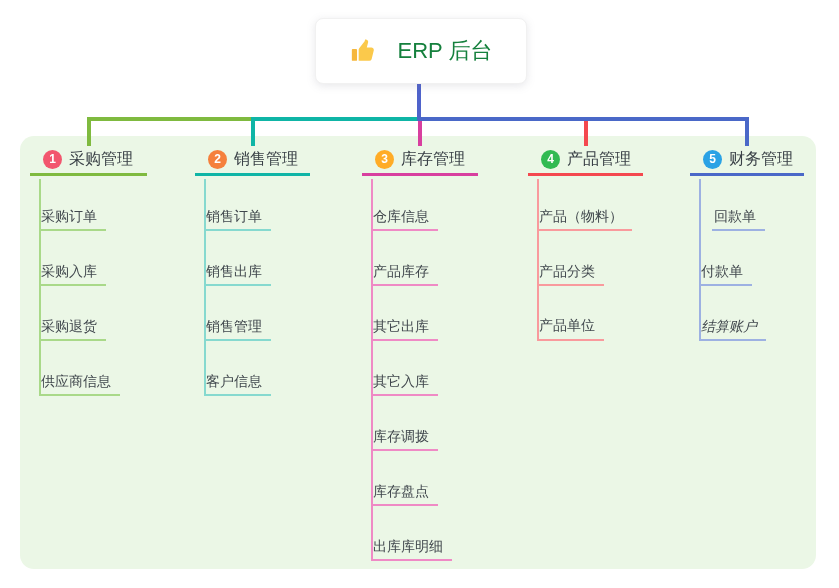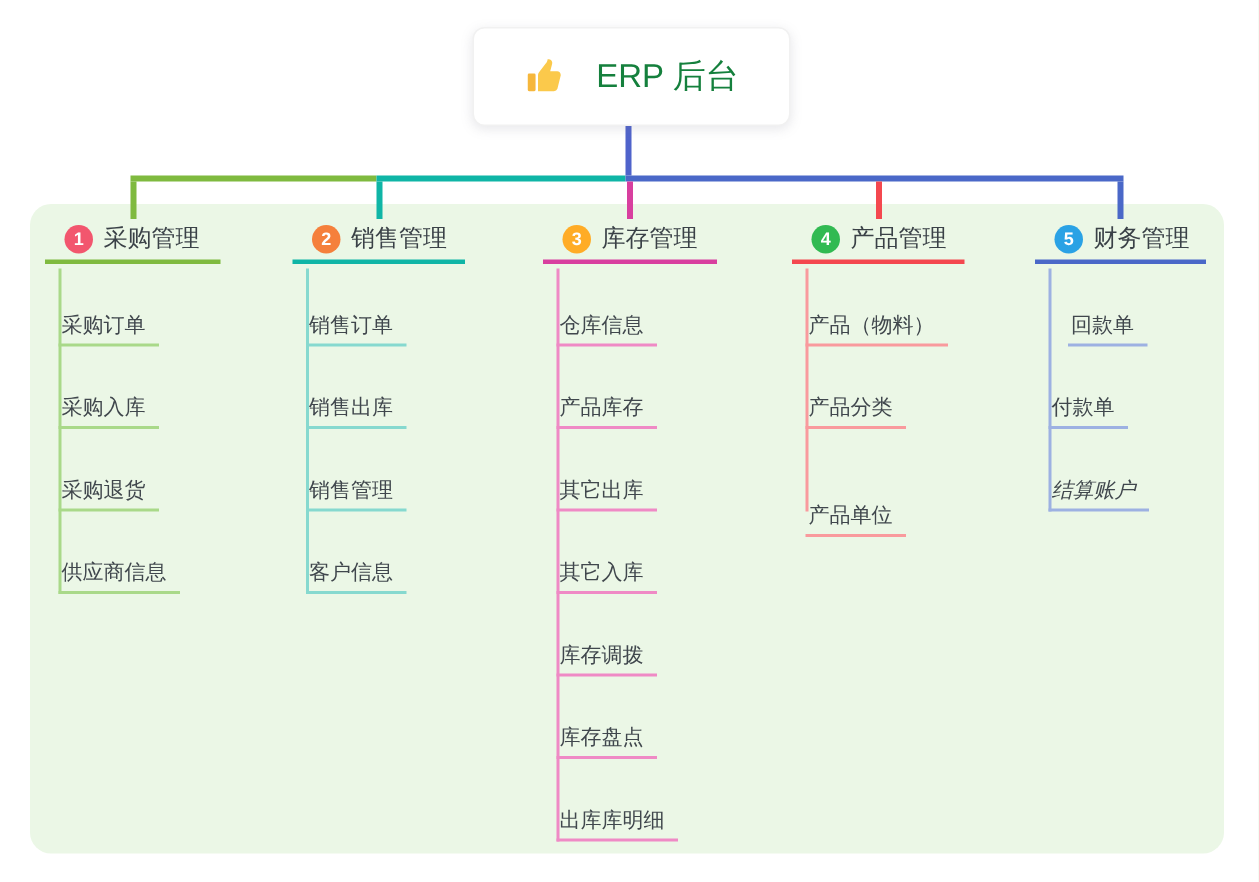--- a/index.html
+++ b/index.html
@@ -90,21 +90,21 @@
     <div class="child-node" style="left: 371px; top: 478px; border-bottom: 2px solid rgb(239, 138, 197);">库存盘点</div>
     <div class="child-node" style="left: 371px; top: 533px; border-bottom: 2px solid rgb(239, 138, 197);">出库库明细</div>
     <div class="cline" style="left: 584px; top: 121px; width: 4px; height: 25px; background: rgb(244, 72, 79);"></div>
     <div class="branch-title" style="left: 528px; width: 115px; border-bottom: 3px solid rgb(244, 72, 79);">
       <span class="badge" style="background: rgb(49, 186, 82);">4</span>
       <span>产品管理</span>
     </div>
     <div class="spine cline" style="left: 537px; top: 179px; width: 2px; height: 162px; background: rgb(249, 154, 157);"></div>
     <div class="child-node" style="left: 537px; top: 203px; border-bottom: 2px solid rgb(249, 154, 157);">产品（物料）</div>
     <div class="child-node" style="left: 537px; top: 258px; border-bottom: 2px solid rgb(249, 154, 157);">产品分类</div>
-    <div class="child-node" style="left: 537px; top: 330px; border-bottom: 2px solid rgb(249, 154, 157);">产品单位</div>
+    <div class="child-node" style="left: 537px; top: 313px; border-bottom: 2px solid rgb(249, 154, 157); font-family: Liberation Serif, serif;">产品单位</div>
     <div class="cline" style="left: 745px; top: 121px; width: 4px; height: 25px; background: rgb(74, 104, 200);"></div>
     <div class="branch-title" style="left: 690px; width: 114px; border-bottom: 3px solid rgb(74, 104, 200);">
       <span class="badge" style="background: rgb(42, 162, 229);">5</span>
       <span>财务管理</span>
     </div>
     <div class="spine cline" style="left: 699px; top: 179px; width: 2px; height: 162px; background: rgb(157, 177, 226);"></div>
     <div class="child-node" style="left: 699px; top: 203px; border-bottom: 2px solid rgb(157, 177, 226); margin-left: 13px;">回款单</div>
     <div class="child-node" style="left: 699px; top: 258px; border-bottom: 2px solid rgb(157, 177, 226);">付款单</div>
     <div class="child-node" style="left: 699px; top: 313px; border-bottom: 2px solid rgb(157, 177, 226); font-style: italic;">结算账户</div>
   </div>

